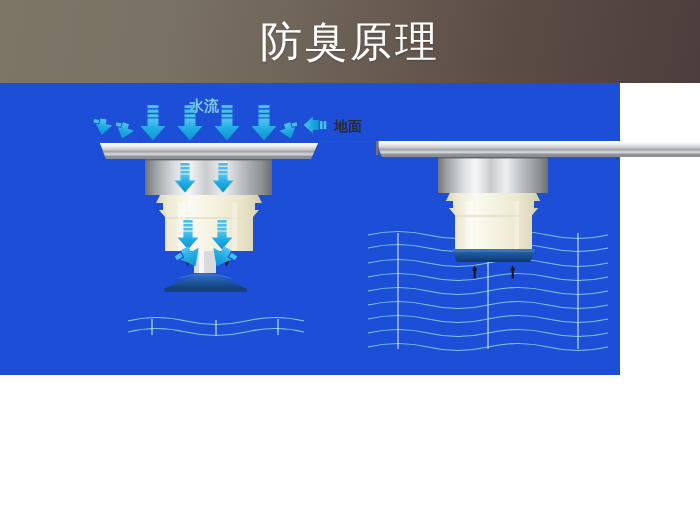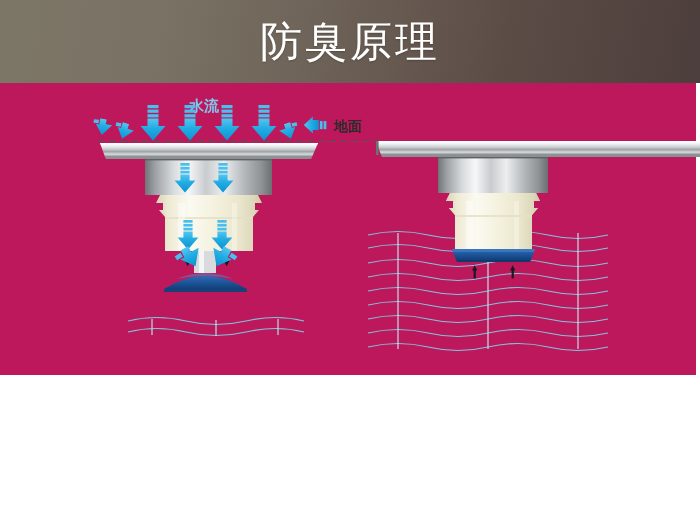--- a/index.html
+++ b/index.html
@@ -39,22 +39,22 @@
     color: #ffffff;
     font-family: "DejaVu Sans", "Liberation Sans", sans-serif;
     font-weight: normal;
     text-shadow: 0 1px 2px rgba(0,0,0,0.22);
   }
 
   
   #diagram {
     position: absolute;
     left: 0; top: 83px;
-    width: 696px; height: 292px;
-    background: #be185d;
+    width: 620px; height: 292px;
+    background: #1d4ed8;
   }
   #diagram svg { display: block; }
 
   
   #caption {
     position: absolute;
     left: 58px; top: 374px;
     width: 590px;
   }
   .caption-line {

